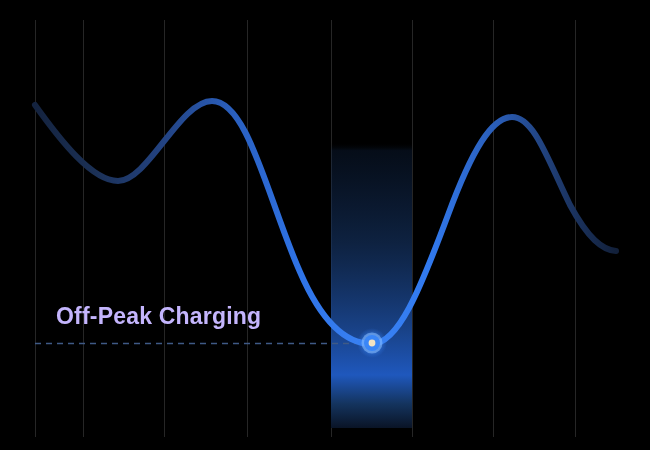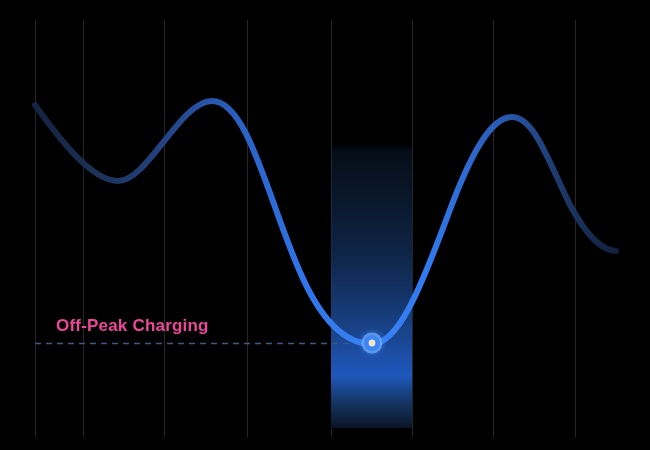--- a/index.html
+++ b/index.html
@@ -24,26 +24,26 @@
     position: absolute;
     left: 0;
     top: 0;
     width: 650px;
     height: 450px;
     display: block;
   }
   .annotation-label {
     position: absolute;
     left: 56px;
-    top: 316px;
+    top: 303px;
     font-family: "Liberation Sans", sans-serif;
-    font-size: 17px;
+    font-size: 23px;
     font-weight: bold;
     letter-spacing: 0.2px;
-    color: #ec4899;
+    color: #c4b5fd;
     white-space: nowrap;
     user-select: none;
   }
 </style>
 </head>
 <body>
 
 <div id="chart-root">
 
   <svg id="chart-svg" viewBox="0 0 650 450" xmlns="http://www.w3.org/2000/svg">

